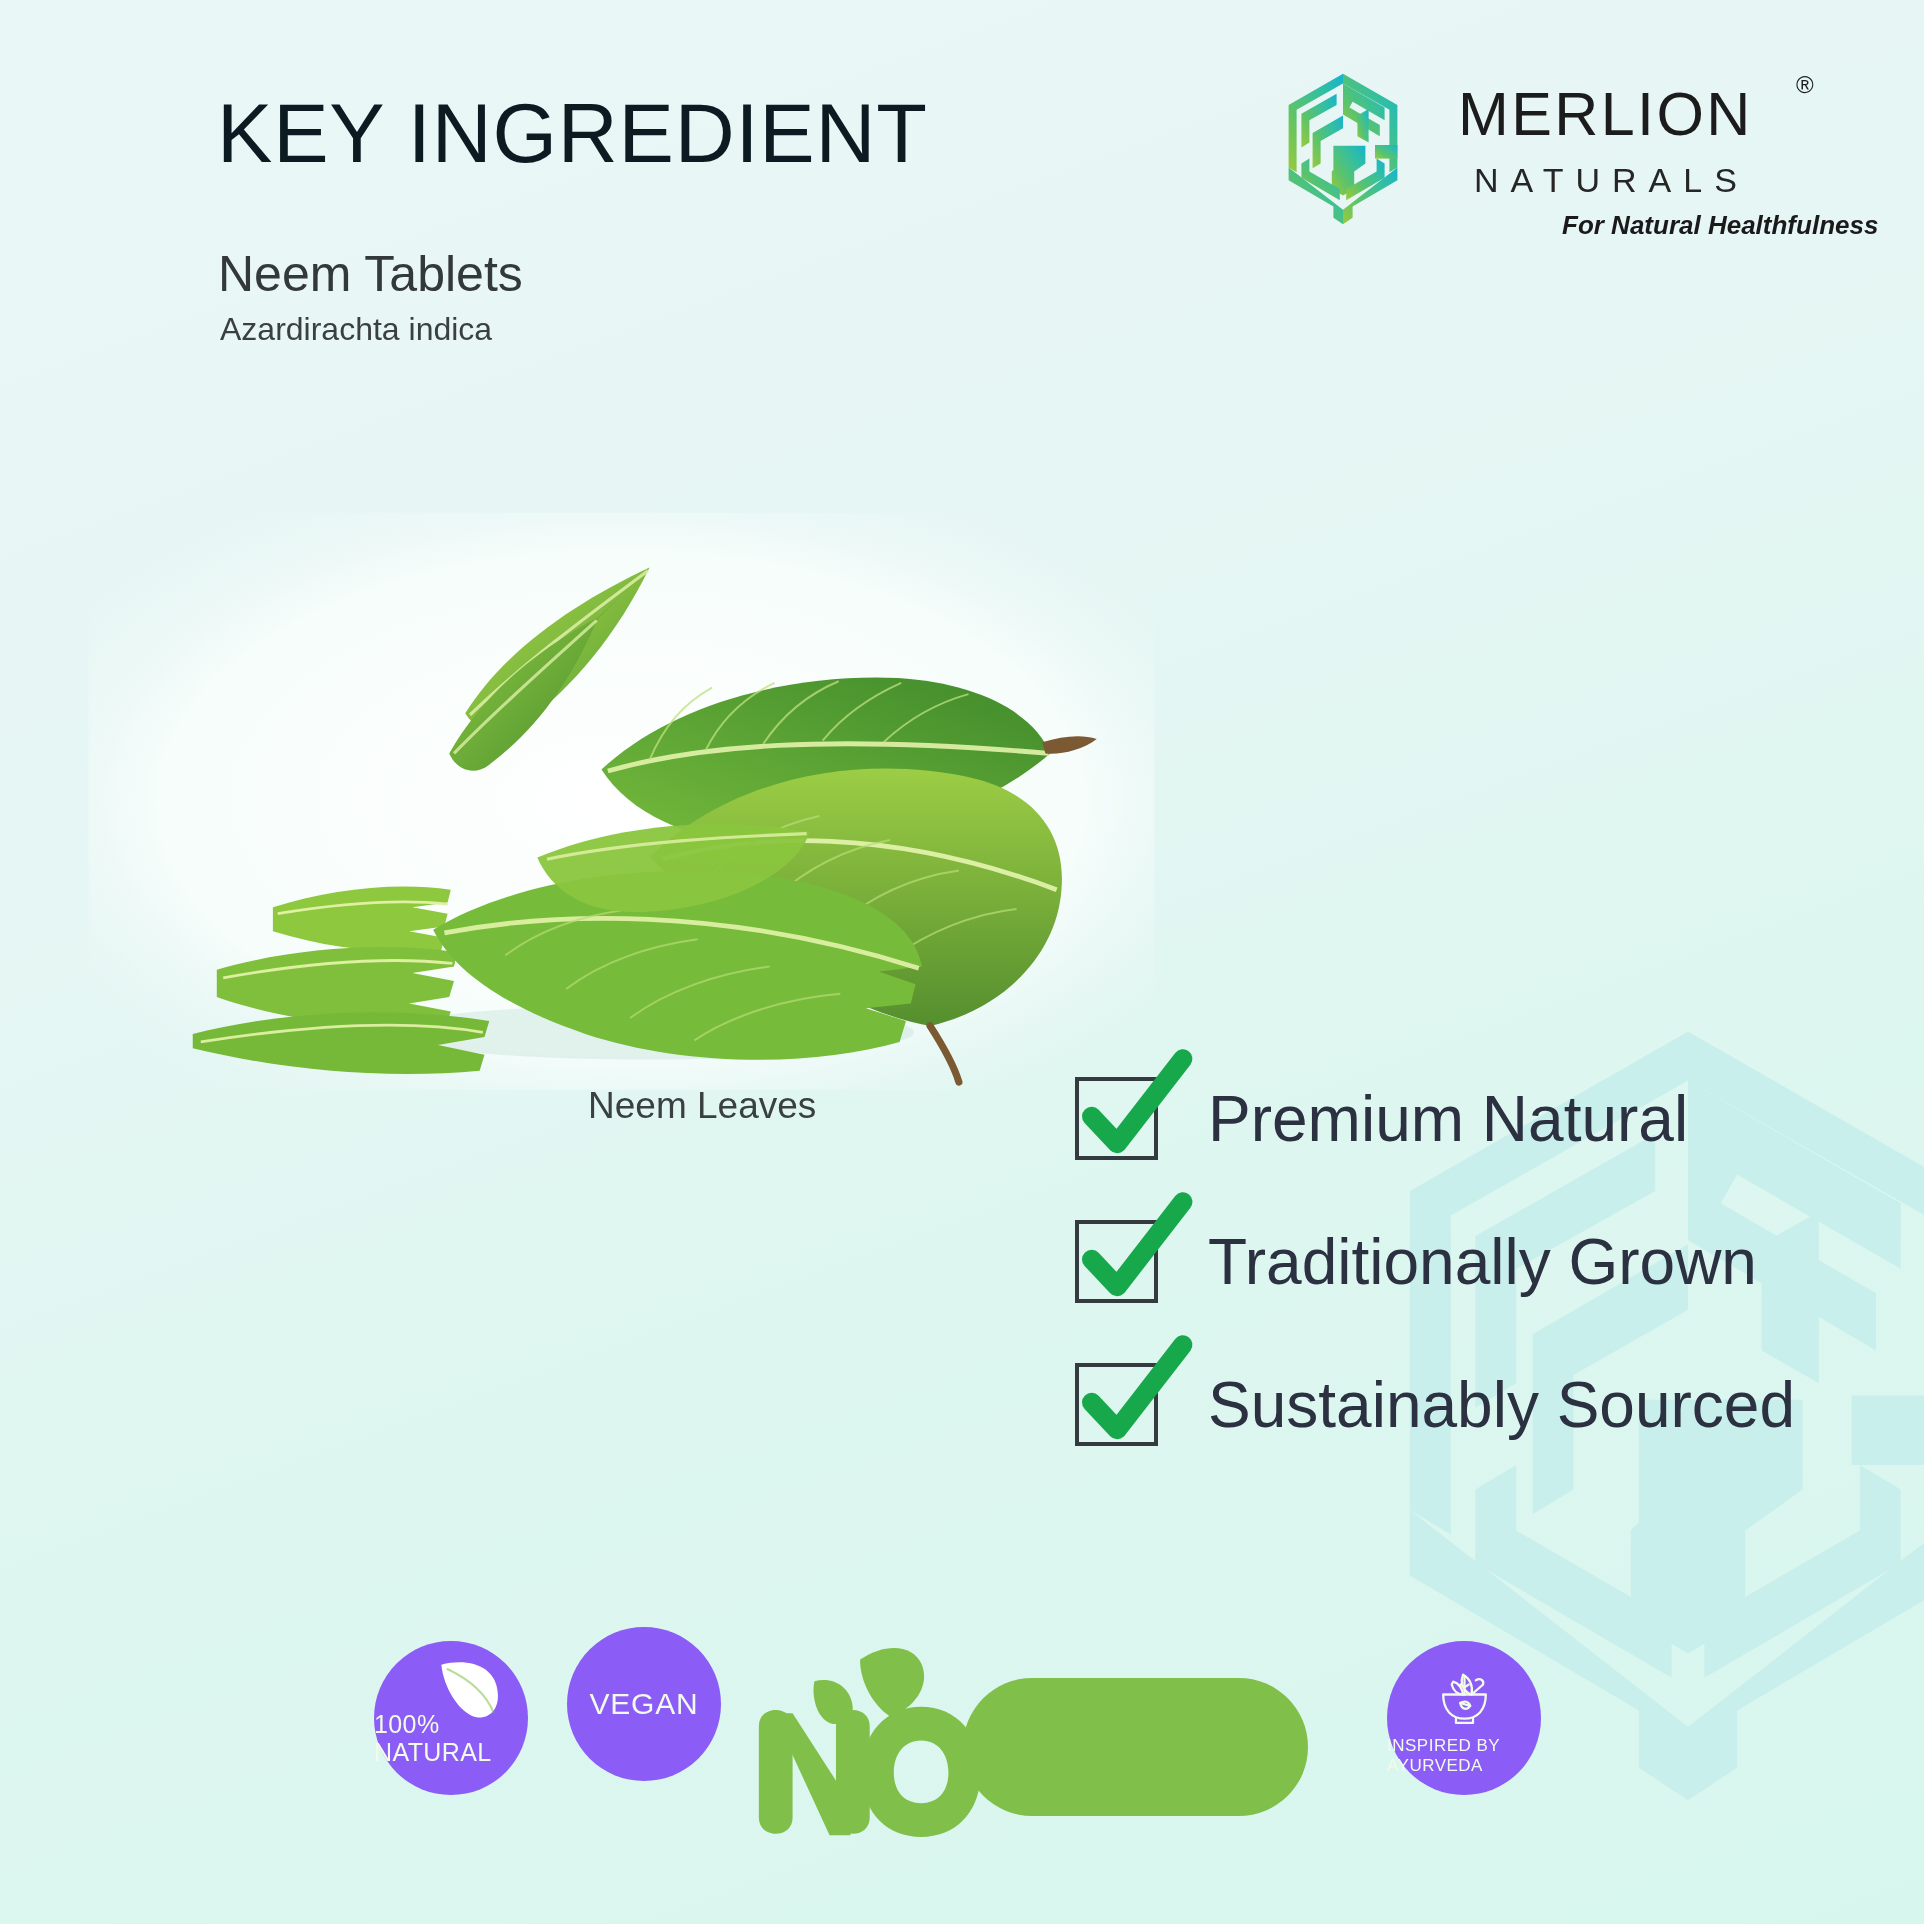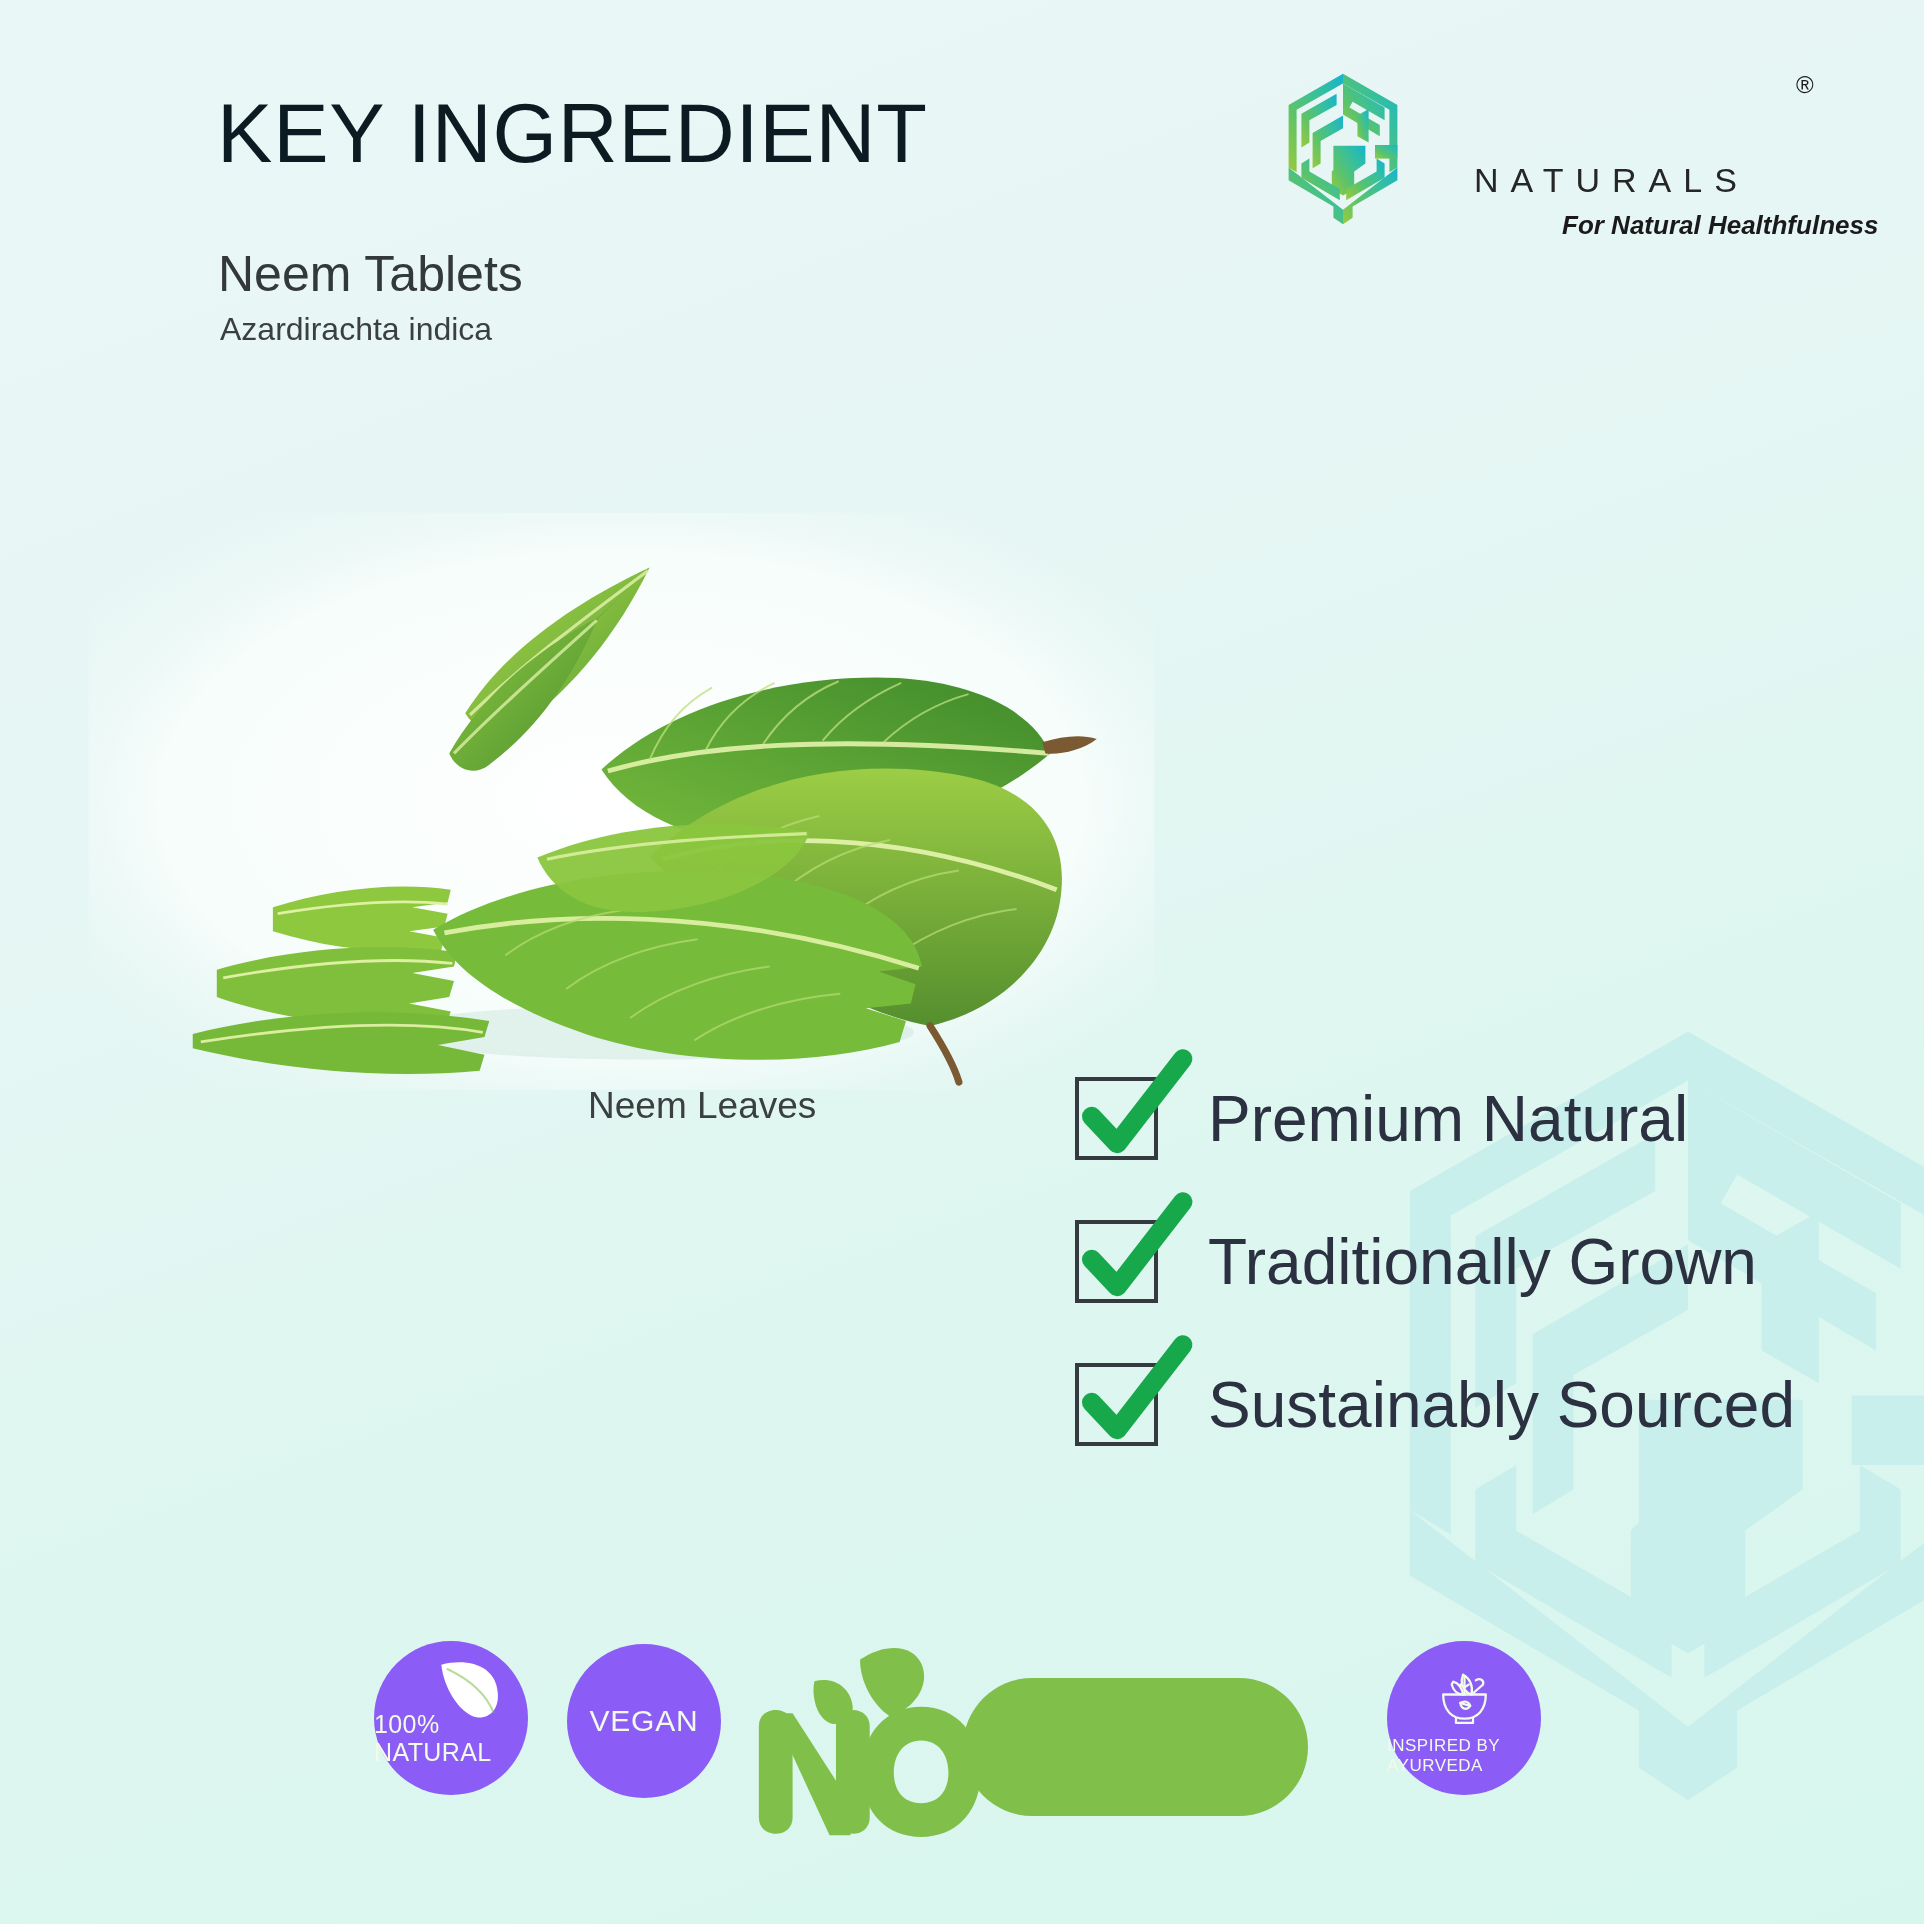--- a/index.html
+++ b/index.html
@@ -82,21 +82,21 @@
     position:absolute;border-radius:50%;background:#8b5cf6;
     display:flex;flex-direction:column;align-items:center;justify-content:center;
     color:#f2fbe9;text-align:left;
   }
   #badge-natural{left:374px;top:21px;width:154px;height:154px;}
   #badge-natural .nat-leaf{position:absolute;left:59px;top:14.4px;width:69px;height:69px;}
   #badge-natural .nat-text{position:absolute;left:0;right:0;top:69px;line-height:1.12;}
   #badge-natural .l1{font-size:25px;letter-spacing:0.4px;}
   #badge-natural .l2{font-size:25px;letter-spacing:0.4px;}
 
-  #badge-vegan{left:567px;top:24px;width:154px;height:154px;}
+  #badge-vegan{left:567px;top:7px;width:154px;height:154px;}
   #badge-vegan .vg-text{font-size:30px;letter-spacing:0.8px;}
 
   
   .no-group{position:absolute;left:746px;top:-8px;width:610px;height:257px;}
   .no-pill{
     position:absolute;left:217px;top:66px;width:345px;height:138px;
     background:#80c04a;border-radius:72px 72px 72px 72px;
   }
   .no-pill-text{
     position:absolute;left:279px;top:77px;width:289px;
@@ -158,20 +158,21 @@
           <path d="M88 96 L128 96 L128 118 L114 128 L114 150 L100 158 L86 150 L86 128 L88 126 Z"></path>
           <path d="M168 123 L168 139 L112 172 L112 186 L100 194 L100 176 Z"></path>
           <path d="M152 118 L152 136 L104 164 L104 150 L142 128 L142 112 Z"></path>
           <path d="M32 123 L32 139 L88 172 L88 186 L100 194 L100 176 Z"></path>
           <path d="M48 118 L48 136 L96 164 L96 150 L58 128 L58 112 Z"></path>
           <path d="M118 58 L132 50 L132 92 L118 84 Z"></path>
           <path d="M140 95 L168 95 L168 112 L140 112 Z"></path>
         </g>
       </svg>
     </div>
+    <div class="logo-word">MERLION</div>
     <div class="logo-reg">®</div>
     <div class="logo-sub">NATURALS</div>
     <div class="logo-tag">For Natural Healthfulness</div>
   </div>
 
   <div class="photo">
     <svg viewBox="0 0 1330 720" aria-hidden="true">
       <defs>
         <radialGradient id="photobg" cx="50%" cy="50%" r="62%">
           <stop offset="0%" stop-color="#ffffff"></stop>

